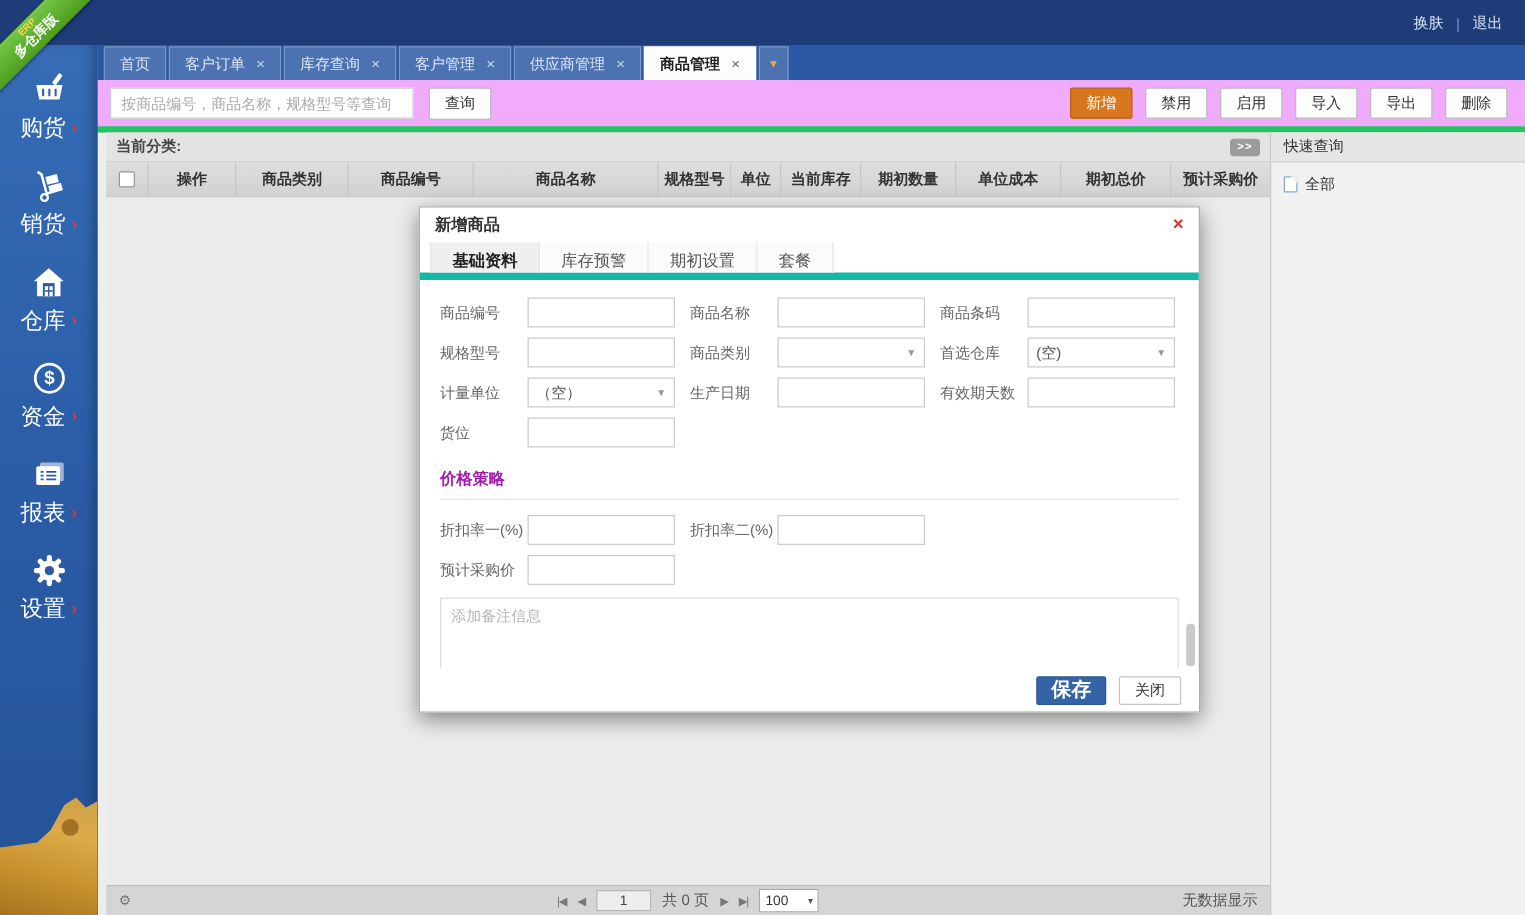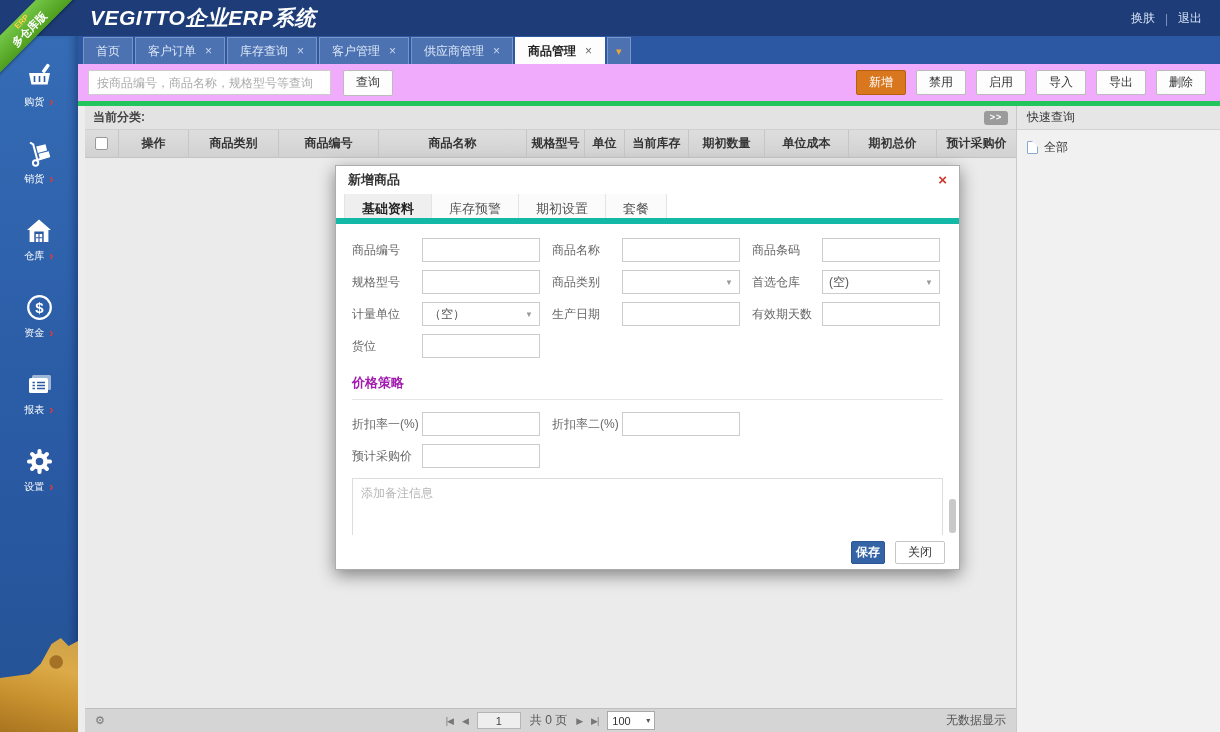--- a/index.html
+++ b/index.html
@@ -30,21 +30,21 @@
 
   
   .sidebar { position:absolute; left:0; top:36px; width:78px; height:696px;
     background:linear-gradient(180deg,#356cb5 0%,#2a5ba5 55%,#245295 100%);
     box-shadow:inset -8px 0 10px -6px rgba(5,20,60,.45); z-index:4; }
   .side-item { height:75px; margin-top:2px; display:flex; flex-direction:column;
     align-items:center; justify-content:center; gap:5px; cursor:pointer; }
   .side-item:first-child { margin-top:12px; }
   .side-icon { height:28px; display:flex; align-items:center; }
   .side-row { display:flex; align-items:center; gap:5px; }
-  .side-label { color:#fff; font-size:10px; }
+  .side-label { color:#fff; font-size:18px; }
   .side-arrow { color:#e03a3a; font-size:13px; font-weight:bold; line-height:12px; }
   .wheat { position:absolute; left:0; bottom:0; width:78px; height:100px;
     background:
       radial-gradient(circle at 70% 20%, rgba(120,70,10,.55) 0 8%, transparent 9%),
       radial-gradient(circle at 30% 60%, rgba(255,230,160,.5) 0 12%, transparent 13%),
       linear-gradient(15deg,#a8741f 0%,#c8922f 35%,#ddab4a 60%,#e9c express 0%,#d9a845 100%);
     background:
       radial-gradient(circle at 72% 30%, rgba(110,60,5,.5) 0 7%, transparent 8%),
       linear-gradient(15deg,#a8741f 0%,#c8922f 35%,#dcaa48 65%,#caa04a 100%);
     clip-path:polygon(0 46%, 38% 42%, 52% 32%, 66% 12%, 78% 6%, 88% 14%, 100% 9%, 100% 100%, 0 100%);
@@ -158,31 +158,30 @@
   .section-title { font-size:13px; font-weight:bold; color:#a21caf; margin:16px 0 12px;
     padding-bottom:7px; border-bottom:1px solid #e5e5e5; }
   .m-remark { width:100%; height:60px; border:1px solid #ddd; resize:none;
     font-size:12px; color:#333; padding:6px 8px; margin-top:2px; font-family:inherit; }
   .m-remark::placeholder { color:#b5b5b5; }
   .m-scrollthumb { position:absolute; right:3px; top:333px; width:7px; height:34px;
     background:#c9c9c9; border-radius:3px; }
   .m-footer { position:absolute; left:0; right:0; bottom:0; height:34px;
     background:#fff; display:flex; align-items:center; justify-content:flex-end;
     gap:10px; padding:0 14px; }
-  .btn-save { width:34px; height:23px; background:#3464a5; border:1px solid #2b5693;
-    border-radius:2px; color:#fff; font-size:12px; font-weight:bold; cursor:pointer;
+  .btn-save { width:56px; height:23px; background:#3464a5; border:1px solid #2b5693;
+    border-radius:2px; color:#fff; font-size:16px; font-weight:bold; cursor:pointer;
     font-family:inherit; }
   .btn-cancel { width:50px; height:23px; background:#fff; border:1px solid #c6c6c6;
     border-radius:2px; color:#333; font-size:12px; cursor:pointer; font-family:inherit; }
 </style>
 </head>
 <body>
 
 <div class="header">
-  <span class="logo">VEGITTO企业ERP系统</span>
   <div class="header-links">
     <a>换肤</a>
     <span class="hdr-sep">|</span>
     <a>退出</a>
   </div>
 </div>
 
 <div class="ribbon">
   <div class="ribbon-tag">ERP</div>
   <div class="ribbon-label">多仓库版</div>

